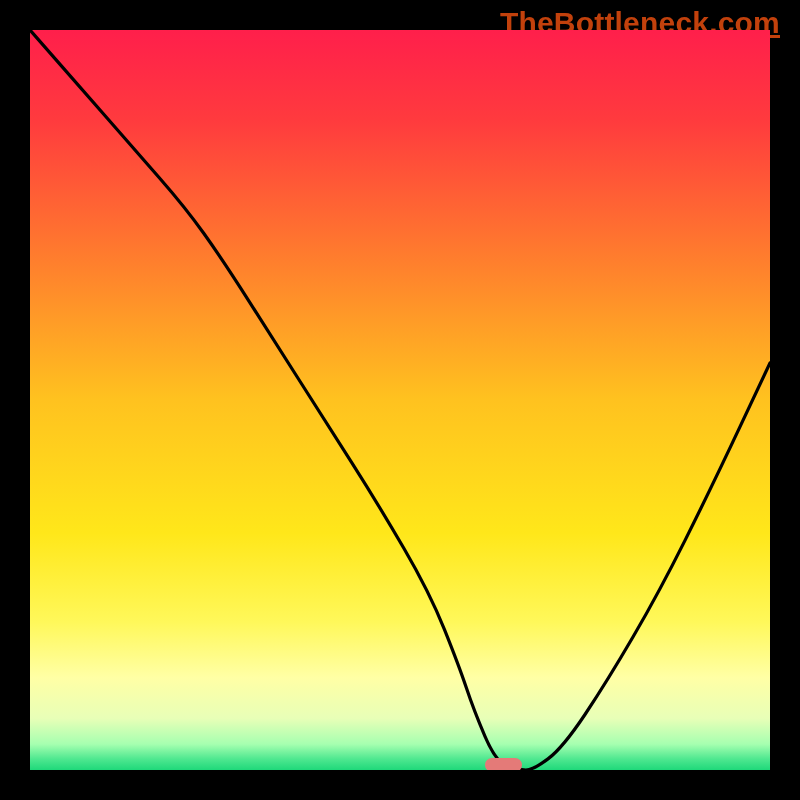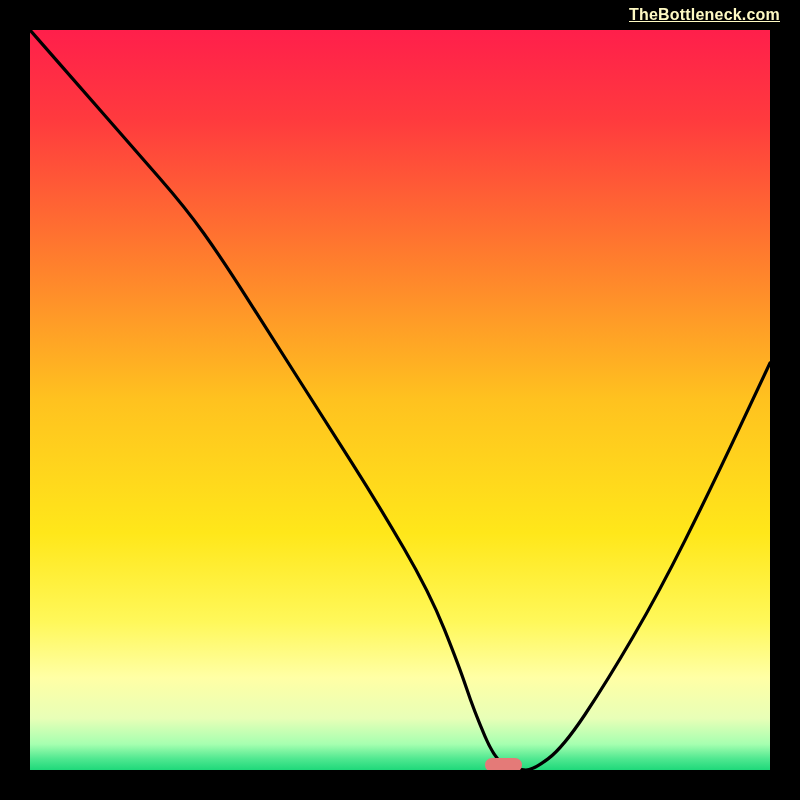--- a/index.html
+++ b/index.html
@@ -31,23 +31,23 @@
     left: 0;
     top: 0;
     width: 740px;
     height: 740px;
   }
   .watermark {
     position: absolute;
     top: 6px;
     right: 20px;
     font-family: Arial, Helvetica, sans-serif;
-    font-size: 16px;
+    font-size: 30px;
     font-weight: 600;
-    color: #fef9c3;
+    color: #c2410c;
     letter-spacing: 0.2px;
     text-decoration: underline;
   }
   svg.curve {
     position: absolute;
     left: 0;
     top: 0;
     width: 740px;
     height: 740px;
   }

